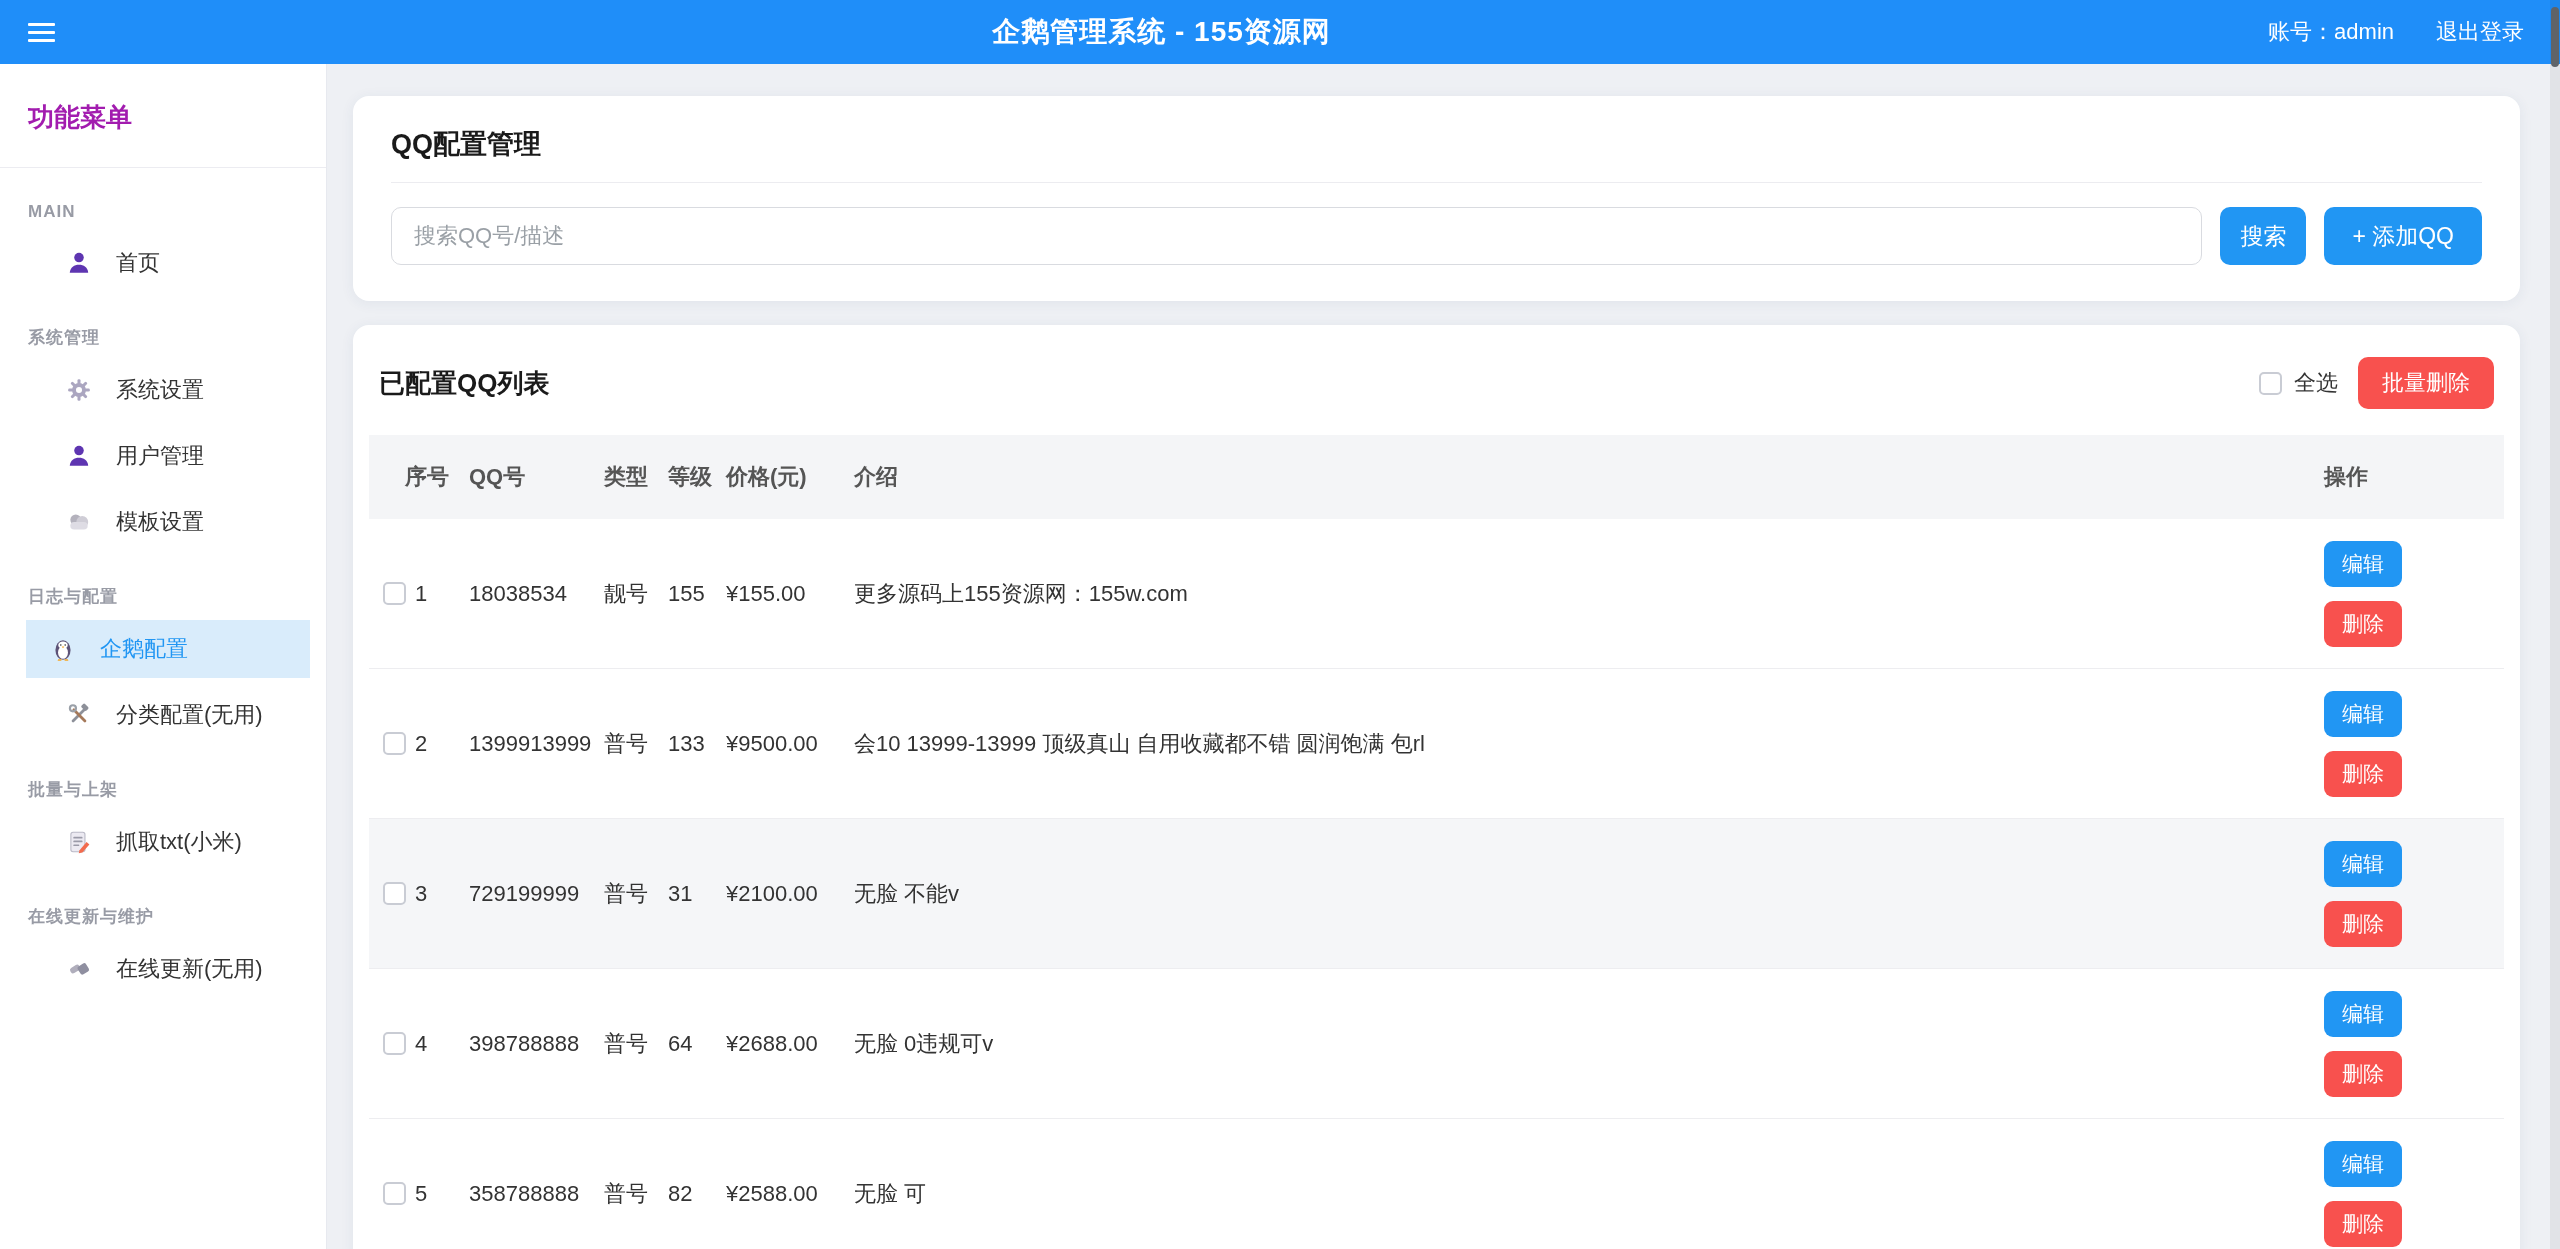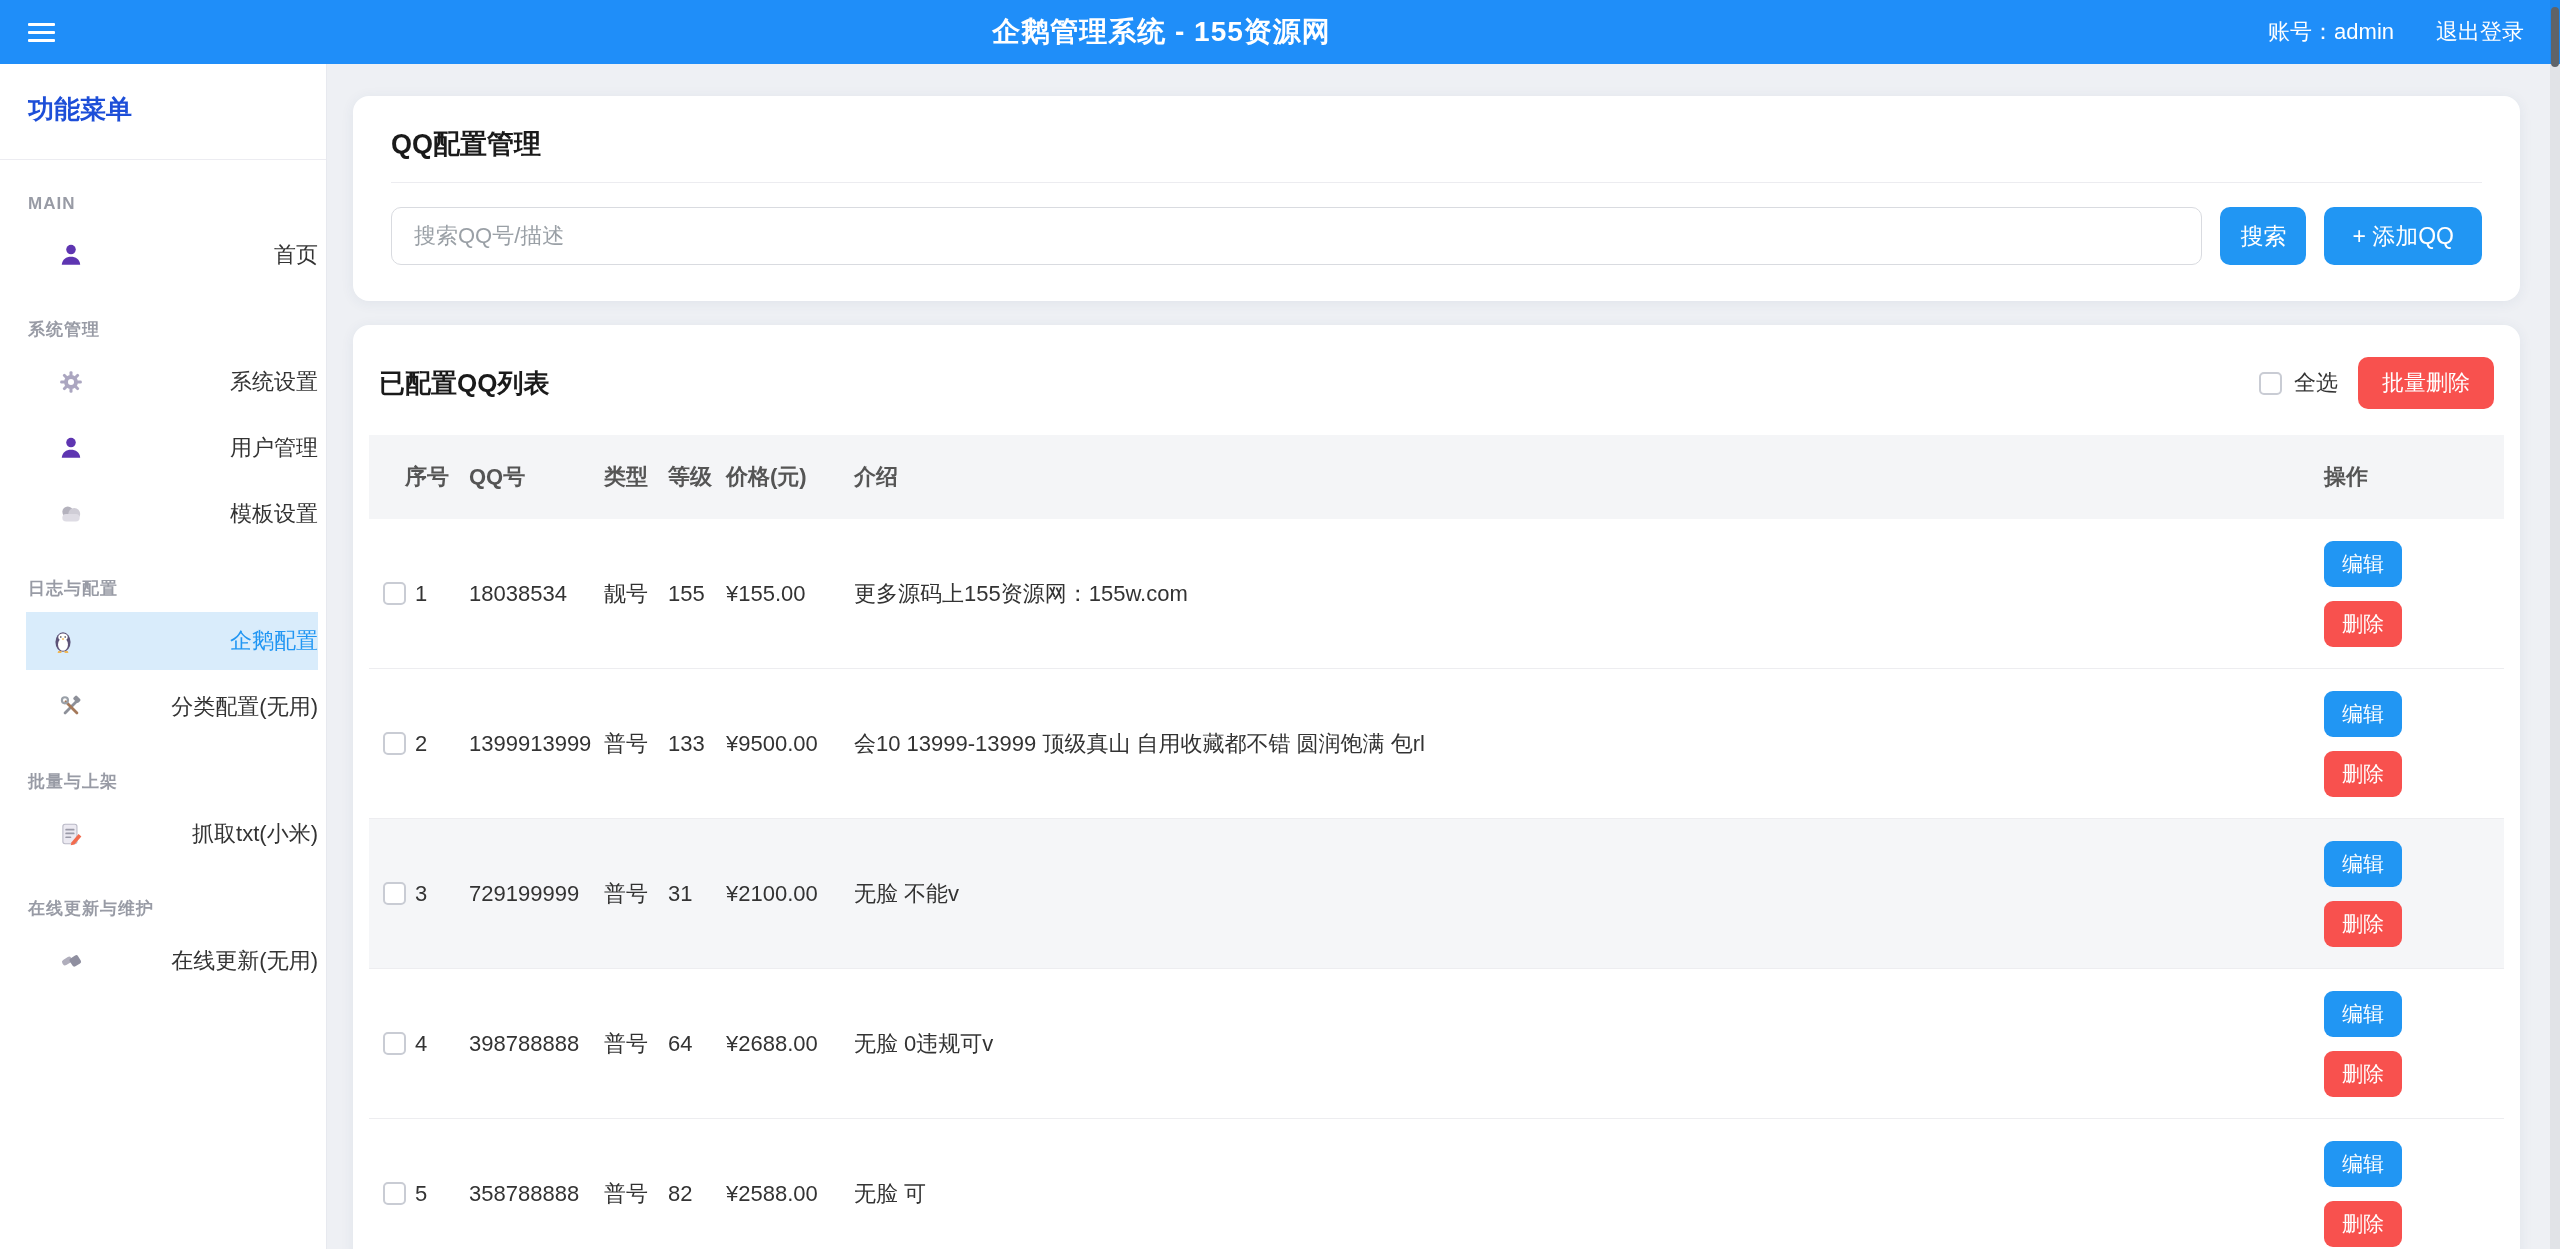--- a/index.html
+++ b/index.html
@@ -12,27 +12,27 @@
   .hamburger { margin-left: 28px; width: 27px; height: 19px; display: flex; flex-direction: column;
     justify-content: space-between; cursor: pointer; }
   .hamburger span { display: block; height: 3px; background: #fff; border-radius: 1px; }
   .app-title { margin: 4px auto; font-size: 28px; font-weight: 700; letter-spacing: 1px; }
   .topbar-right { display: flex; align-items: center; gap: 42px; margin-right: 36px; font-size: 22px; }
   .logout { cursor: pointer; }
 
   
   .sidebar { position: fixed; top: 64px; left: 0; width: 327px; height: 1185px;
     background: #fff; border-right: 1px solid #e7e9ef; z-index: 30; }
-  .sidebar-title { font-size: 26px; font-weight: 700; color: #1d4ed8; padding: 28px 28px 32px; }
+  .sidebar-title { font-size: 26px; font-weight: 700; color: #a21caf; padding: 36px 28px 32px; }
   .sidebar-divider { border-bottom: 1px solid #ececf1; }
   .nav-group { margin-top: 34px; }
   .nav-group-label { padding: 0 28px; margin-bottom: 12px; font-size: 17px; font-weight: 700;
     color: #989ba5; letter-spacing: 1px; }
-  .nav-item { display: flex; align-items: center; height: 58px; margin: 8px 8px; padding-left: 48px;
-    font-size: 22px; color: #333; cursor: pointer; justify-content: space-between; }
+  .nav-item { display: flex; align-items: center; height: 58px; margin: 8px 16px; padding-left: 48px;
+    gap: 22px; font-size: 22px; color: #333; cursor: pointer; }
   .nav-item .icon { width: 30px; height: 28px; display: flex; align-items: center; justify-content: center; flex: none; }
   .nav-item.active { background: #d9ecfb; color: #2196f3; margin-left: 26px; padding-left: 22px; }
 
   
   .main { position: absolute; top: 64px; left: 327px; width: 2233px; height: 1185px;
     padding: 32px 40px 0 26px; overflow: hidden; }
   .card { background: #fff; border-radius: 16px; box-shadow: 0 2px 14px rgba(40,70,120,.07); }
 
   .search-card { padding: 30px 38px 36px; margin-bottom: 24px; }
   .card-title { font-size: 27px; font-weight: 700; color: #1a1a1a; }

